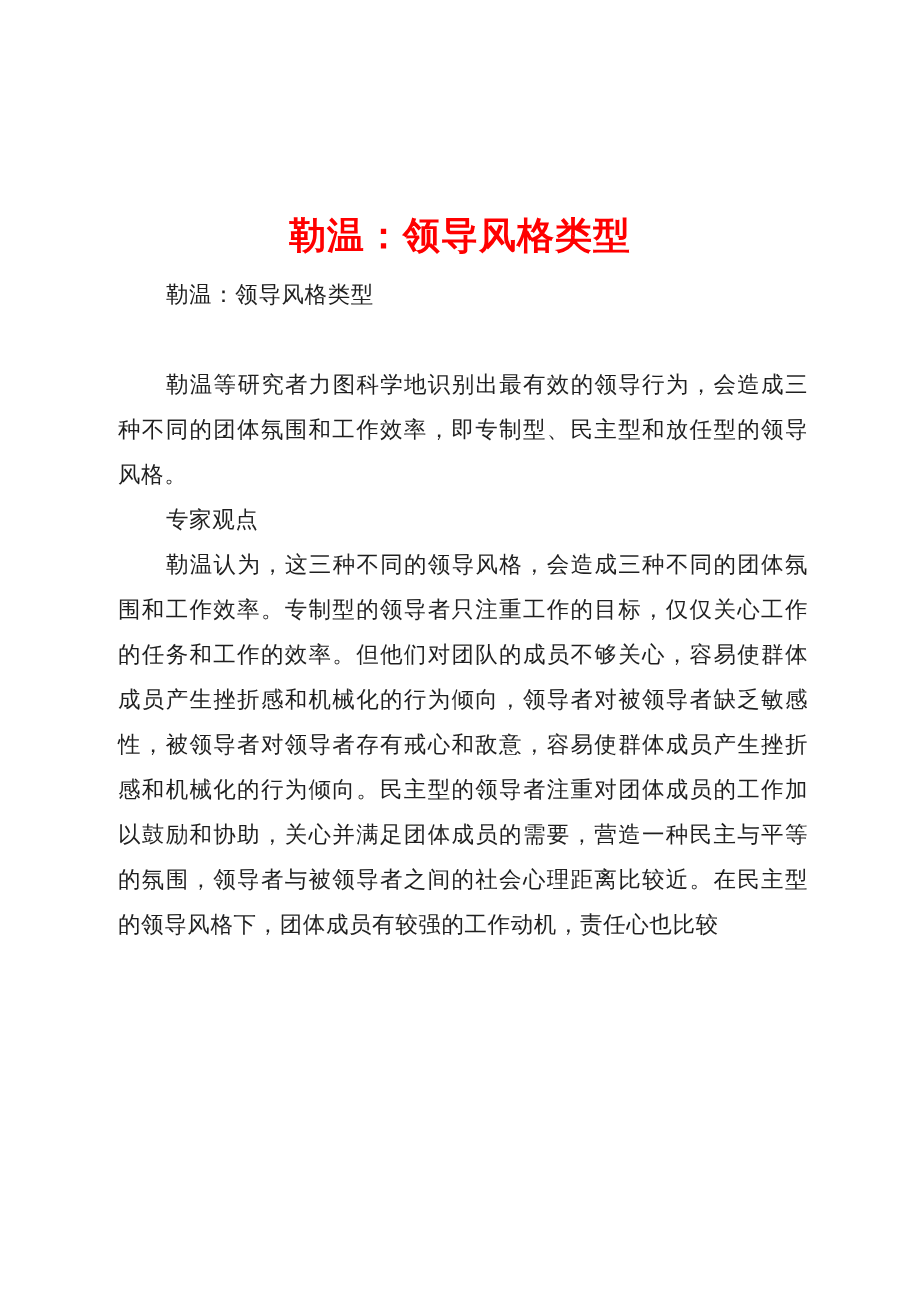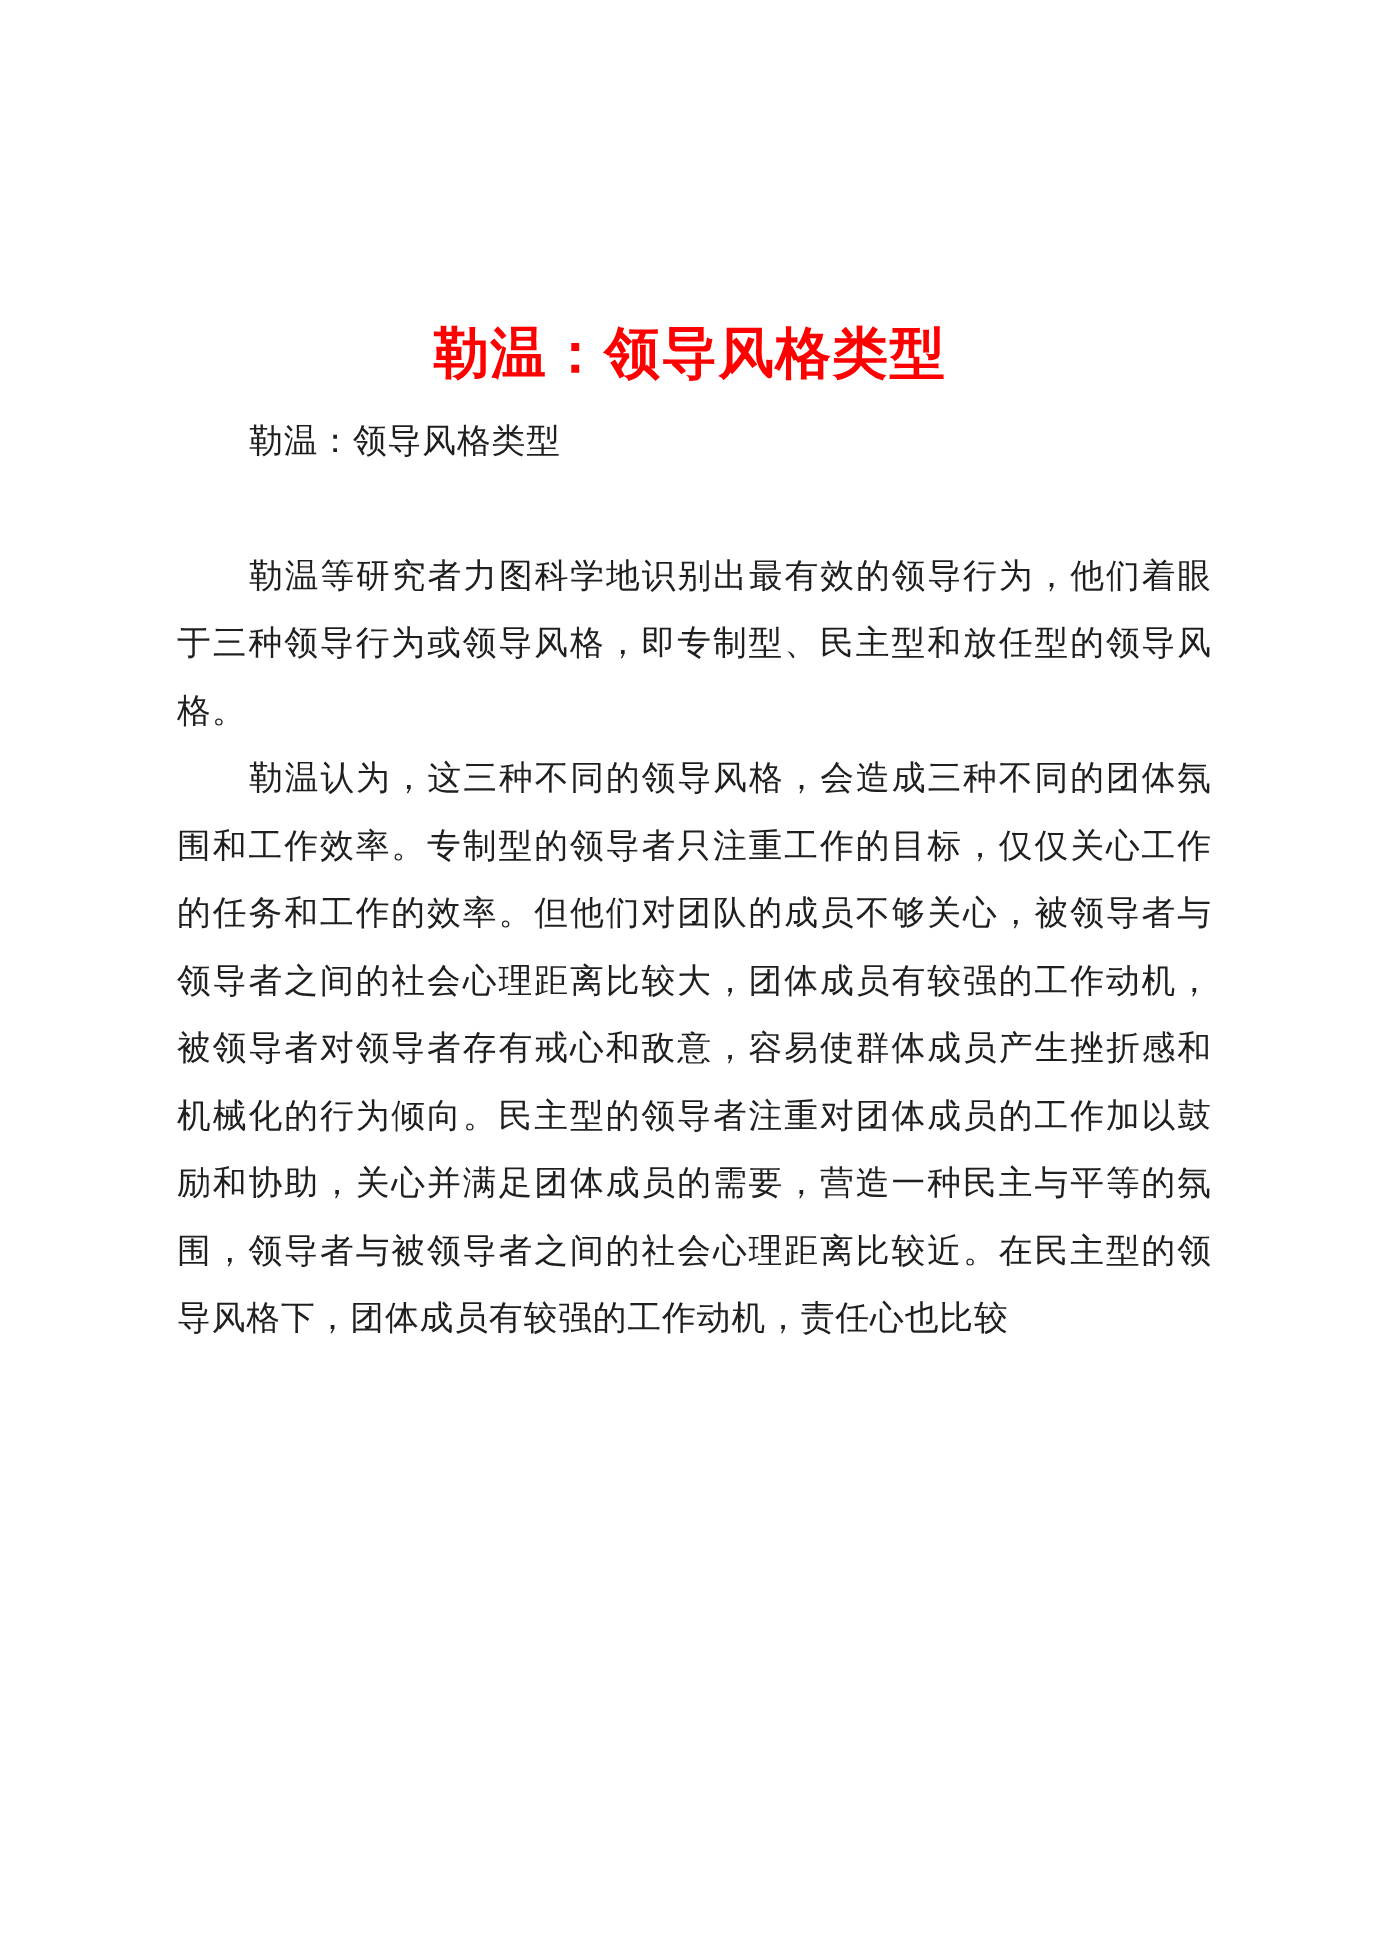--- a/index.html
+++ b/index.html
@@ -66,20 +66,21 @@
 
   <h1 class="doc-title">勒温：领导风格类型</h1>
 
   <div class="body-block">
 
     <p class="para indent">勒温：领导风格类型</p>
 
 
     <div class="spacer-line">&nbsp;</div>
 
-    <p class="para indent">勒温等研究者力图科学地识别出最有效的领导行为，他们着眼于三种领导行为或领导风格，即专制型、民主型和放任型的领导风格。</p>
+    <p class="para indent">勒温等研究者力图科学地识别出最有效的领导行为，会造成三种不同的团体氛围和工作效率，即专制型、民主型和放任型的领导风格。</p>
 
+    <p class="para indent">专家观点</p>
 
-    <p class="para indent">勒温认为，这三种不同的领导风格，会造成三种不同的团体氛围和工作效率。专制型的领导者只注重工作的目标，仅仅关心工作的任务和工作的效率。但他们对团队的成员不够关心，被领导者与领导者之间的社会心理距离比较大，团体成员有较强的工作动机，被领导者对领导者存有戒心和敌意，容易使群体成员产生挫折感和机械化的行为倾向。民主型的领导者注重对团体成员的工作加以鼓励和协助，关心并满足团体成员的需要，营造一种民主与平等的氛围，领导者与被领导者之间的社会心理距离比较近。在民主型的领导风格下，团体成员有较强的工作动机，责任心也比较</p>
+    <p class="para indent">勒温认为，这三种不同的领导风格，会造成三种不同的团体氛围和工作效率。专制型的领导者只注重工作的目标，仅仅关心工作的任务和工作的效率。但他们对团队的成员不够关心，容易使群体成员产生挫折感和机械化的行为倾向，领导者对被领导者缺乏敏感性，被领导者对领导者存有戒心和敌意，容易使群体成员产生挫折感和机械化的行为倾向。民主型的领导者注重对团体成员的工作加以鼓励和协助，关心并满足团体成员的需要，营造一种民主与平等的氛围，领导者与被领导者之间的社会心理距离比较近。在民主型的领导风格下，团体成员有较强的工作动机，责任心也比较</p>
 
   </div>
 
 </div>
 
 </body></html>

